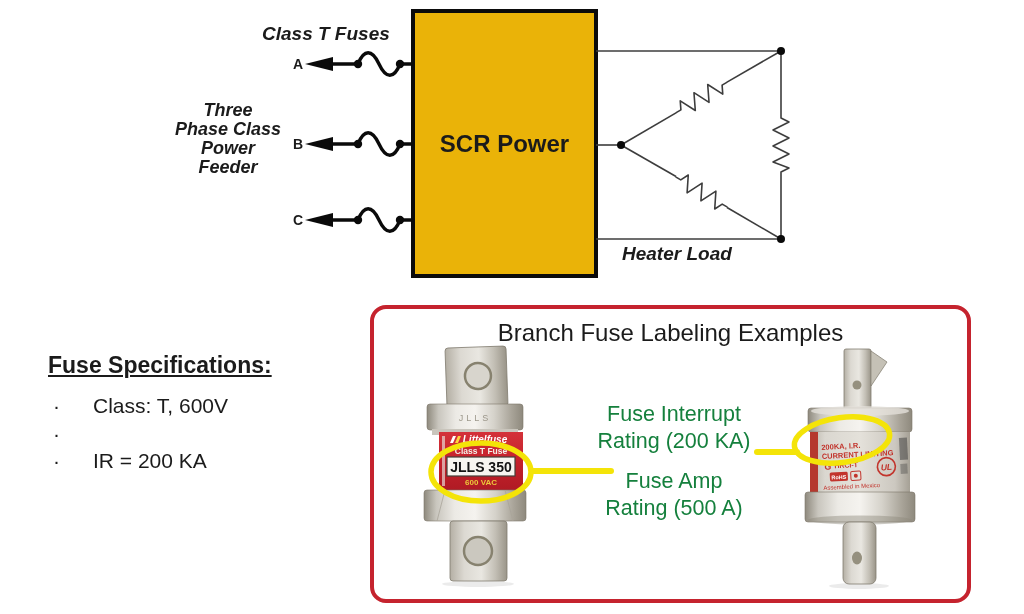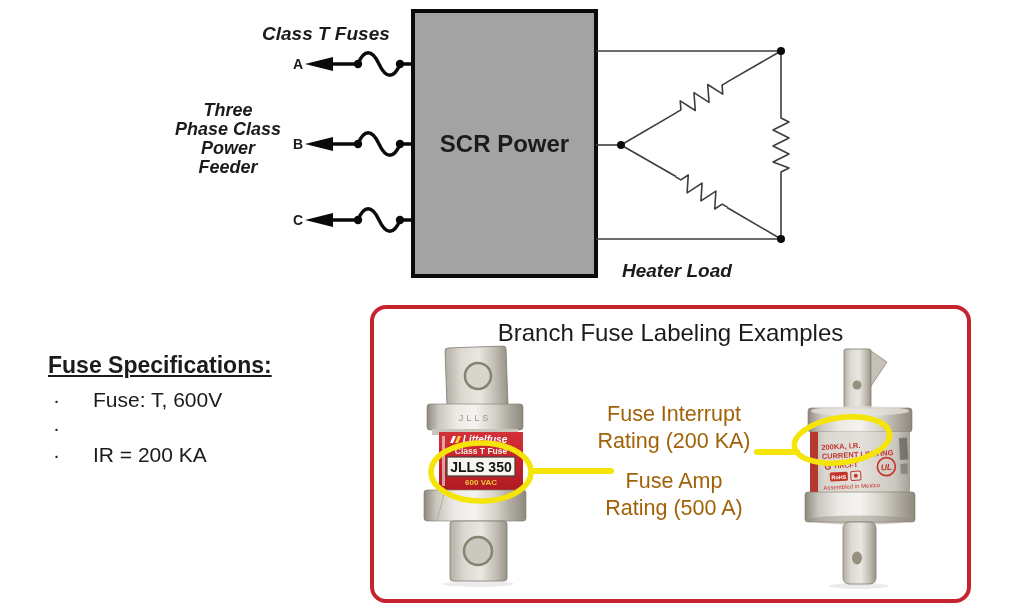--- a/index.html
+++ b/index.html
@@ -5,44 +5,44 @@
   html,body{margin:0;padding:0;}
   body{
     width:1024px;height:614px;position:relative;background:#ffffff;
     font-family:"Liberation Sans", sans-serif;color:#1b1b1b;overflow:hidden;
   }
   .abs{position:absolute;}
   
   #diagram-svg{left:0;top:0;z-index:1;}
   #scr-box{
     left:411px;top:9px;width:187px;height:269px;box-sizing:border-box;
-    border:4px solid #0b0b0b;background:#a3a3a3;z-index:0;
+    border:4px solid #0b0b0b;background:#eab308;z-index:0;
     display:flex;align-items:center;justify-content:center;
   }
   #scr-box .lines{font-size:24px;font-weight:bold;line-height:31px;text-align:left;}
   .diag-label{font-weight:bold;white-space:nowrap;font-style:italic;}
   #class-t-label{left:262px;top:23px;font-size:19px;}
   #feeder-label{left:175px;top:101px;font-size:18px;line-height:19px;text-align:center;}
-  #heater-label{left:622px;top:260px;font-size:19px;}
+  #heater-label{left:622px;top:243px;font-size:19px;}
   .phase-letter{width:18px;text-align:right;font-size:14px;font-weight:bold;}
   #phase-a{left:285px;top:56px;}
   #phase-b{left:285px;top:136px;}
   #phase-c{left:285px;top:212px;}
   
   #specs{left:48px;top:352px;width:300px;}
-  #specs .title{font-size:23px;font-weight:bold;text-decoration:underline;margin-bottom:7px;white-space:nowrap;}
+  #specs .title{font-size:23px;font-weight:bold;text-decoration:underline;margin-bottom:13px;white-space:nowrap;}
   #specs .row{display:flex;font-size:21px;line-height:27.5px;}
   #specs .dot{width:40px;text-align:left;padding-left:5px;}
   
   #branch-box{
     left:370px;top:305px;width:601px;height:298px;box-sizing:border-box;
     border:4px solid #c5232e;border-radius:16px;background:#ffffff;z-index:0;
   }
   #branch-title{left:0;right:0;top:10px;text-align:center;font-size:24px;font-weight:normal;}
-  .callout{width:260px;text-align:center;font-size:21.5px;line-height:27px;color:#a16207;}
+  .callout{width:260px;text-align:center;font-size:21.5px;line-height:27px;color:#15803d;}
   #interrupt-label{left:170px;top:92px;}
   #amp-label{left:170px;top:159px;}
   .fuse-svg{z-index:2;}
   #fuse-left-svg{left:415px;top:342px;}
   #fuse-right-svg{left:793px;top:340px;}
   #callout-svg{left:0;top:0;z-index:5;pointer-events:none;}
 </style>
 </head>
 <body>
 
@@ -121,21 +121,21 @@
     <div>SCR Power</div>
   </div>
 </div>
 
 <div id="heater-label" class="abs diag-label">Heater Load</div>
 
 <div id="specs" class="abs">
   <div class="title">Fuse Specifications:</div>
   <div class="row">
     <span class="dot">·</span>
-    <span>Fuse: T, 600V</span>
+    <span>Class: T, 600V</span>
   </div>
   <div class="row">
     <span class="dot">·</span>
   </div>
   <div class="row">
     <span class="dot">·</span>
     <span>IR = 200 KA</span>
   </div>
 </div>
 

